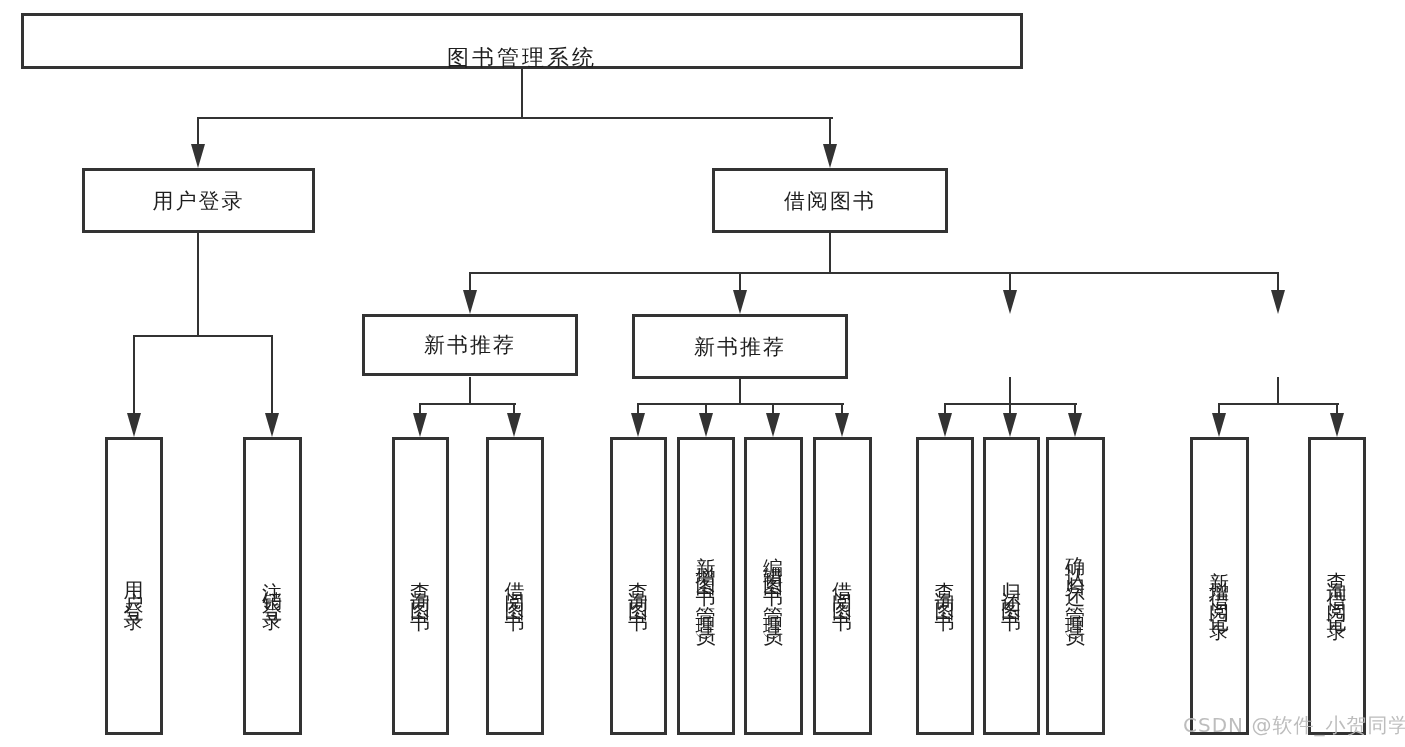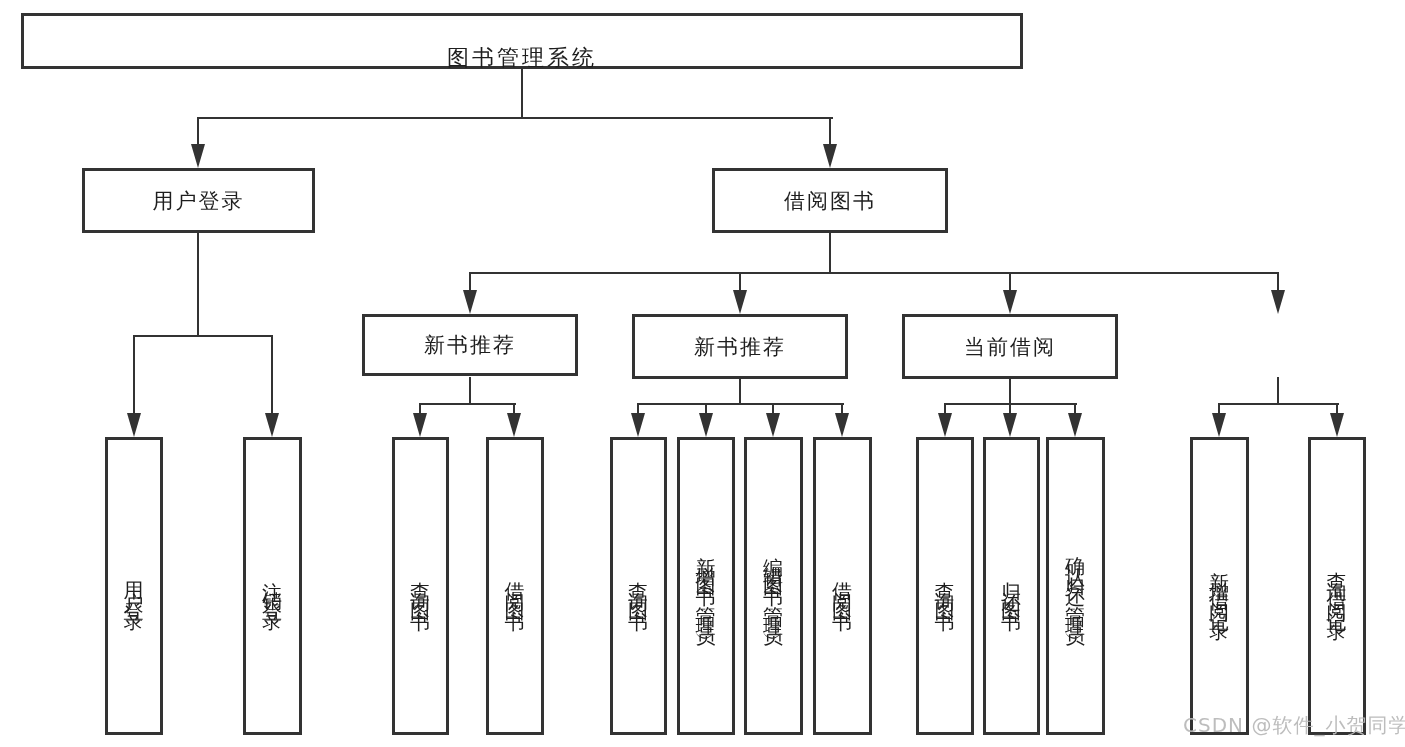--- a/index.html
+++ b/index.html
@@ -74,23 +74,20 @@
   </div>
   <div class="node h" style="left:712px;top:168px;width:236px;height:65px">
     <span>借阅图书</span>
   </div>
 
   <div class="node h" style="left:362px;top:314px;width:216px;height:62px">
     <span>新书推荐</span>
   </div>
   <div class="node h" style="left:632px;top:314px;width:216px;height:65px">
     <span>新书推荐</span>
-  </div>
-  <div class="node h" style="left:902px;top:314px;width:216px;height:65px">
-    <span>当前借阅</span>
   </div>
 
   <div class="node v" style="left:105px;top:437px;width:58px;height:298px">
     <span>用户登录</span>
   </div>
   <div class="node v" style="left:243px;top:437px;width:59px;height:298px">
     <span>注销登录</span>
   </div>
 
   <div class="node v" style="left:392px;top:437px;width:57px;height:298px">

